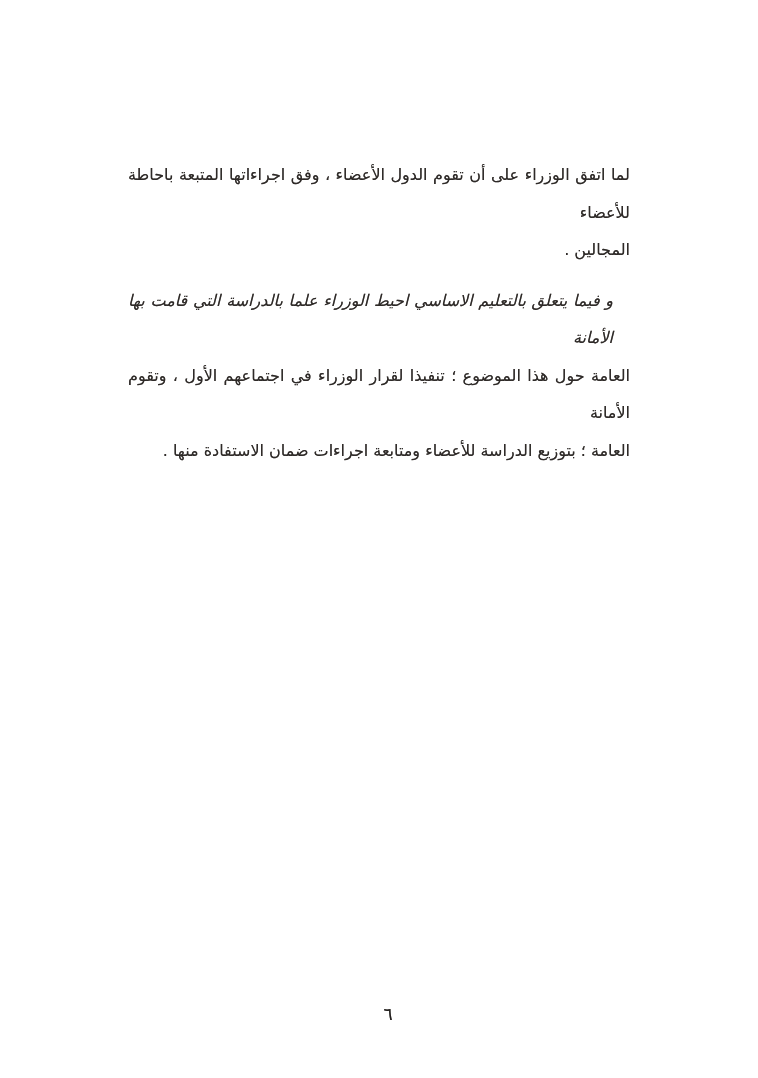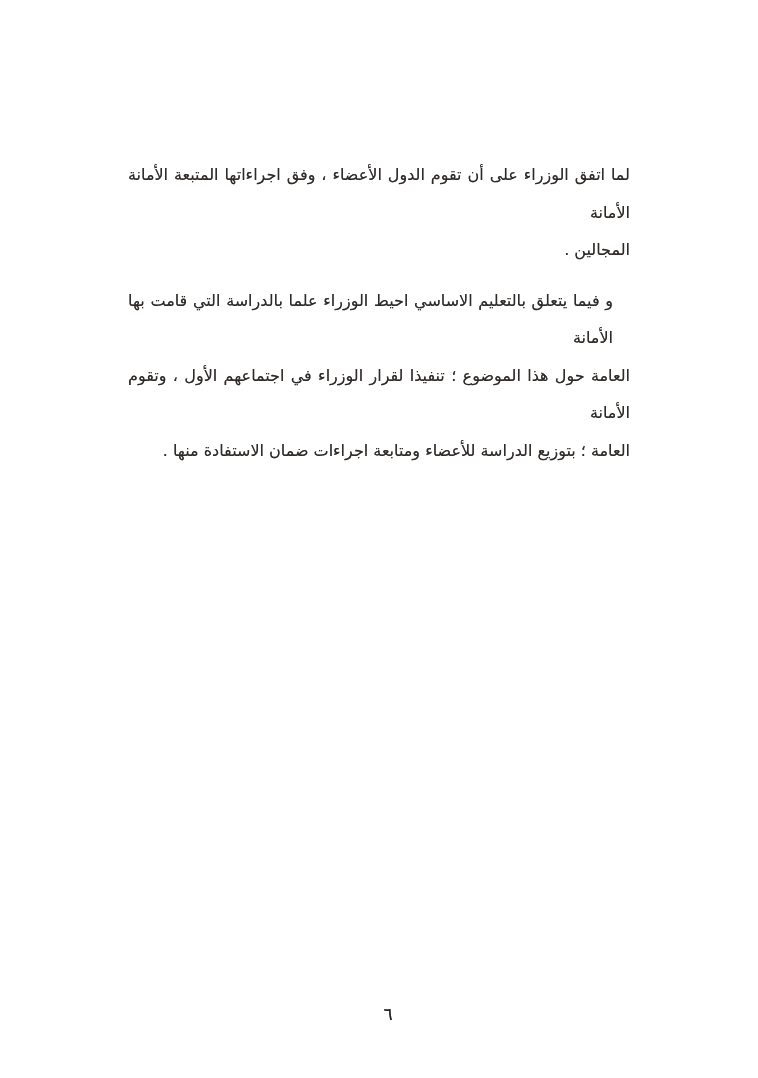--- a/index.html
+++ b/index.html
@@ -34,20 +34,21 @@
   .paragraph + .paragraph {
     margin-top: 13px;
   }
   .line {
     direction: rtl;
     text-align: justify;
     text-align-last: justify;
   }
   .line.indent-start {
     padding-right: 17px;
+    font-style: italic;
   }
   .line.short-last {
     text-align: center;
     text-align-last: right;
   }
   .page-number {
     position: absolute;
     top: 1002px;
     left: 0;
     width: 100%;
@@ -61,21 +62,21 @@
   }
 </style>
 </head>
 <body>
 
 <div class="page">
 
   <div class="text-block">
 
     <div class="paragraph">
-      <div class="line">لما اتفق الوزراء على أن تقوم الدول الأعضاء ، وفق اجراءاتها المتبعة  الأمانة الأمانة</div>
+      <div class="line">لما اتفق الوزراء على أن تقوم الدول الأعضاء ، وفق اجراءاتها المتبعة  باحاطة للأعضاء</div>
       <div class="line short-last">المجالين .</div>
     </div>
 
     <div class="paragraph">
       <div class="line indent-start">و فيما يتعلق بالتعليم الاساسي احيط الوزراء  علما بالدراسة التي قامت بها الأمانة</div>
       <div class="line">العامة حول هذا الموضوع ؛ تنفيذا لقرار الوزراء  في اجتماعهم الأول ، وتقوم الأمانة</div>
       <div class="line short-last">العامة ؛ بتوزيع الدراسة للأعضاء ومتابعة اجراءات ضمان الاستفادة منها .</div>
     </div>
 
   </div>

